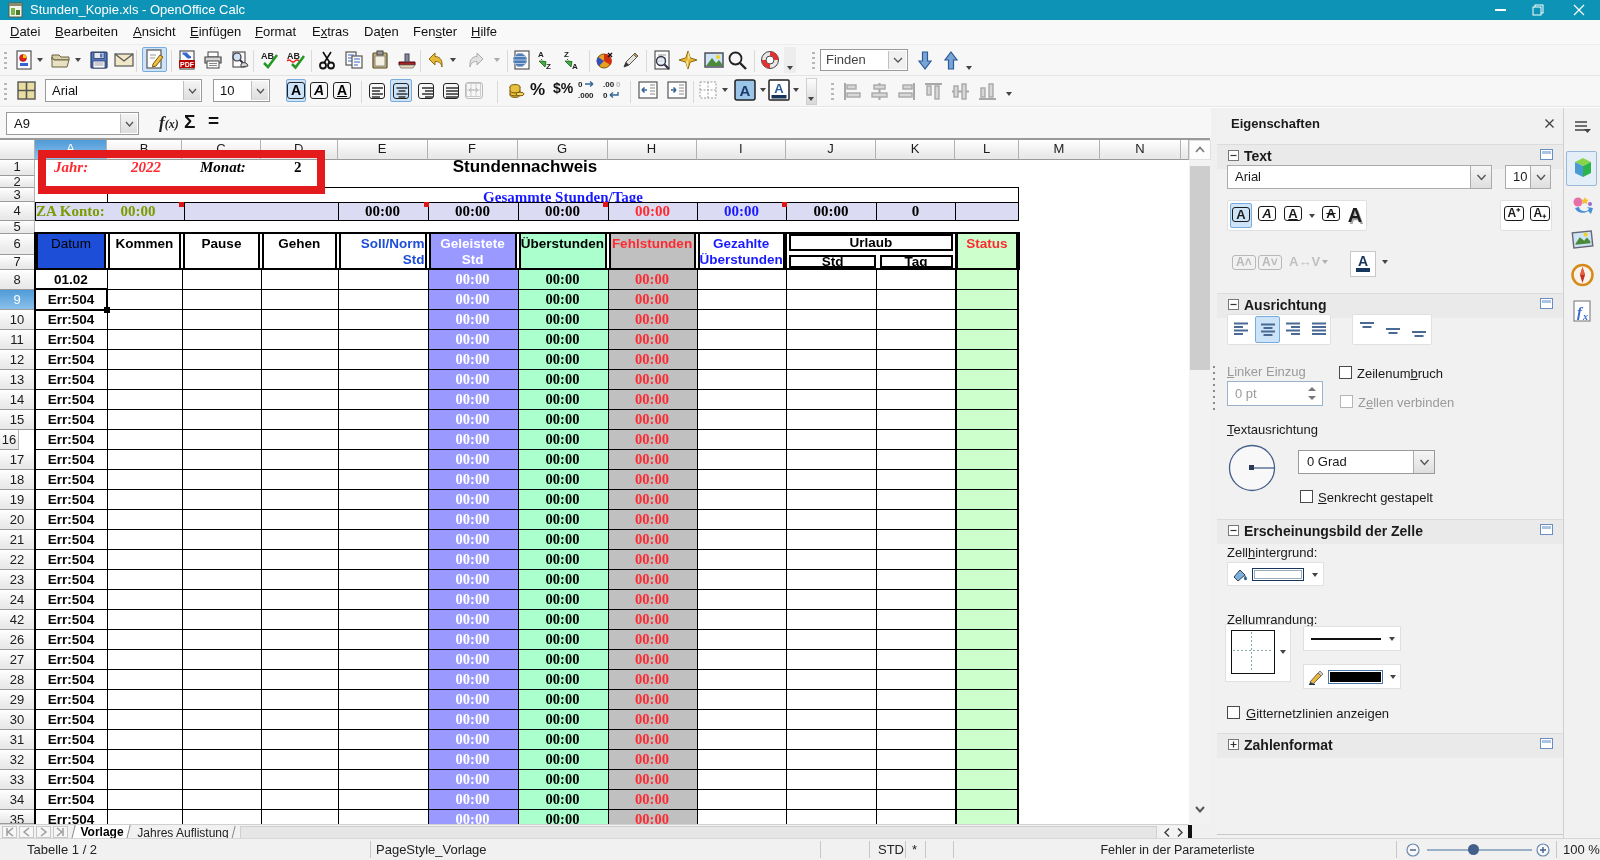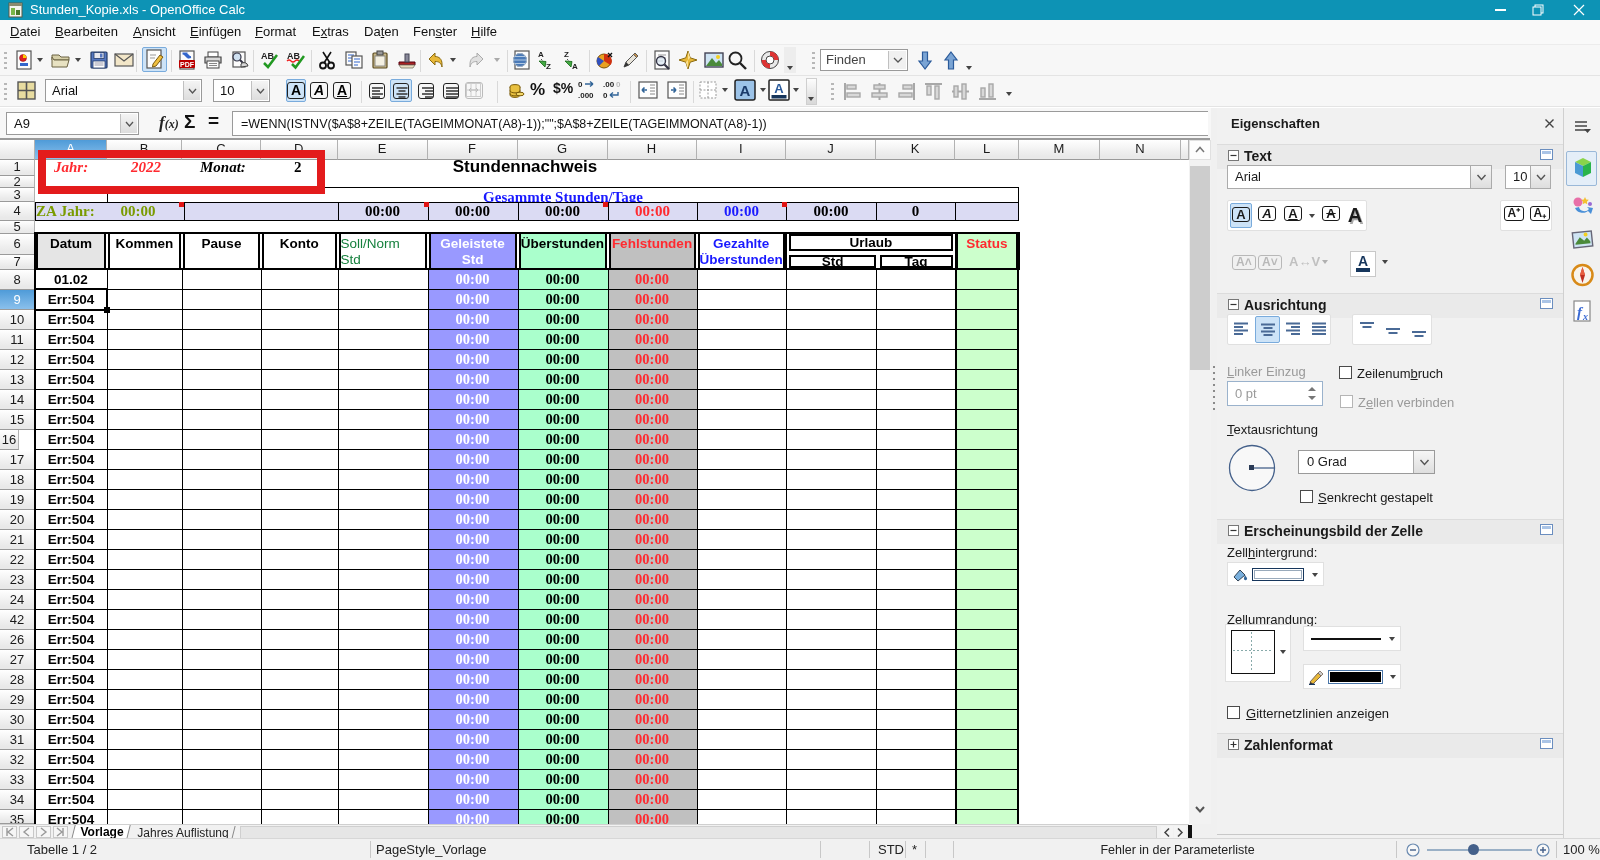--- a/index.html
+++ b/index.html
@@ -471,23 +471,20 @@
       <div style="margin:3px 0 0 7px;">A9</div>
       <div class="abs" style="right:1px;top:1px;width:17px;height:19px;background:linear-gradient(#f4f4f4,#ddd);border-left:1px solid #c0c0c0;">
         <svg width="17" height="19" viewBox="0 0 17 19">
           <path d="M5 8 L8.5 12 L12 8" fill="none" stroke="#555" stroke-width="1.3"></path>
         </svg>
       </div>
     </div>
     <div class="abs" style="left:159px;top:5px;font-family:'Liberation Serif',serif;font-style:italic;font-size:17px;font-weight:bold;color:#222;">f<span style="font-size:12px;">(x)</span></div>
     <div class="abs" style="left:184px;top:3px;font-size:19px;font-weight:bold;color:#111;">Σ</div>
     <div class="abs" style="left:208px;top:2px;font-size:19px;font-weight:bold;color:#111;">=</div>
-    <div class="abs" style="left:232px;top:3px;width:976px;height:25px;background:#fff;border:1px solid #9a9a9a;border-right:none;">
-      <div style="margin:5px 0 0 8px;font-size:12.5px;color:#111;white-space:nowrap;">=WENN(ISTNV($A$8+ZEILE(TAGEIMMONAT(A8)-1));"";$A$8+ZEILE(TAGEIMMONAT(A8)-1))</div>
-    </div>
   </div>
 <div class="abs" style="left:0;top:138px;width:1210px;height:2px;background:#9a9a9a;"></div>
 <div class="abs" style="left:0;top:140px;width:1189px;height:684px;background:#fff;"></div>
 <div class="hdrcell" style="left:0;top:140px;width:35px;height:20px;"></div>
 <div class="hdrcell hdrsel" style="left:35px;top:140px;width:72px;height:20px;">A</div>
 <div class="hdrcell" style="left:107px;top:140px;width:75px;height:20px;">B</div>
 <div class="hdrcell" style="left:182px;top:140px;width:79px;height:20px;">C</div>
 <div class="hdrcell" style="left:261px;top:140px;width:76.5px;height:20px;">D</div>
 <div class="hdrcell" style="left:337.5px;top:140px;width:90.0px;height:20px;">E</div>
 <div class="hdrcell" style="left:427.5px;top:140px;width:90.0px;height:20px;">F</div>
@@ -551,39 +548,39 @@
     <div class="abs" style="left:391.5px;top:0;width:1px;height:17px;background:#000;"></div>
     <div class="abs" style="left:481.5px;top:0;width:1px;height:17px;background:#000;"></div>
     <div class="abs" style="left:571.5px;top:0;width:1px;height:17px;background:#000;"></div>
     <div class="abs" style="left:660.5px;top:0;width:1px;height:17px;background:#000;"></div>
     <div class="abs" style="left:750px;top:0;width:1px;height:17px;background:#000;"></div>
     <div class="abs" style="left:840px;top:0;width:1px;height:17px;background:#000;"></div>
     <div class="abs" style="left:919px;top:0;width:1px;height:17px;background:#000;"></div>
   </div>
 
 <div class="abs" style="left:35px;top:202px;width:984px;height:18px;font-family:'Liberation Serif',serif;font-weight:bold;font-size:15px;line-height:18px;">
- <div class="abs" style="left:1px;color:#7a9b00;">ZA Jahr:</div>
+ <div class="abs" style="left:1px;color:#7a9b00;">ZA Konto:</div>
  <div class="abs" style="left:72px;width:62px;color:#7a9b00;text-align:center;">00:00</div>
  <div class="abs" style="left:302.5px;width:90px;color:#000;text-align:center;">00:00</div>
  <div class="abs" style="left:392.5px;width:90px;color:#000;text-align:center;">00:00</div>
  <div class="abs" style="left:482.5px;width:90px;color:#000;text-align:center;">00:00</div>
  <div class="abs" style="left:572.5px;width:90px;color:#ff2a30;text-align:center;">00:00</div>
  <div class="abs" style="left:661.5px;width:90px;color:#1a1aff;text-align:center;">00:00</div>
  <div class="abs" style="left:751px;width:90px;color:#000;text-align:center;">00:00</div>
  <div class="abs" style="left:841px;width:79px;color:#000;text-align:center;">0</div>
 </div>
 <div class="abs" style="left:179px;top:202px;width:5px;height:5px;background:#e01414;"></div>
 <div class="abs" style="left:423.5px;top:202px;width:5px;height:5px;background:#e01414;"></div>
 <div class="abs" style="left:603px;top:202px;width:5px;height:5px;background:#e01414;"></div>
 <div class="abs" style="left:782px;top:202px;width:5px;height:5px;background:#e01414;"></div>
-<div class="abs" style="left:36px;top:232.0px;width:70px;height:37.5px;background:#e5e5e5;border:2px solid #000;color:#000;font-weight:bold;font-size:13.5px;text-align:center;line-height:16px;padding-top:2px;">Datum</div>
+<div class="abs" style="left:36px;top:232.0px;width:70px;height:37.5px;background:#1d4ed8;border:2px solid #000;color:#000;font-weight:normal;font-size:13.5px;text-align:center;line-height:16px;padding-top:2px;">Datum</div>
 <div class="abs" style="left:108px;top:232.0px;width:73px;height:37.5px;background:#fff;border:2px solid #000;color:#000;font-weight:bold;font-size:13.5px;text-align:center;line-height:16px;padding-top:2px;">Kommen</div>
 <div class="abs" style="left:183px;top:232.0px;width:77px;height:37.5px;background:#fff;border:2px solid #000;color:#000;font-weight:bold;font-size:13.5px;text-align:center;line-height:16px;padding-top:2px;">Pause</div>
-<div class="abs" style="left:262px;top:232.0px;width:74.5px;height:37.5px;background:#fff;border:2px solid #000;color:#000;font-weight:bold;font-size:13.5px;text-align:center;line-height:16px;padding-top:2px;">Konto</div>
-<div class="abs" style="left:338.5px;top:232.0px;width:88.0px;height:37.5px;background:#fff;border:2px solid #000;color:#15803d;font-weight:normal;font-size:13.5px;text-align:left;line-height:16px;padding-top:2px;">Soll/Norm<br>Std</div>
+<div class="abs" style="left:262px;top:232.0px;width:74.5px;height:37.5px;background:#fff;border:2px solid #000;color:#000;font-weight:bold;font-size:13.5px;text-align:center;line-height:16px;padding-top:2px;">Gehen</div>
+<div class="abs" style="left:338.5px;top:232.0px;width:88.0px;height:37.5px;background:#fff;border:2px solid #000;color:#1d4ed8;font-weight:bold;font-size:13.5px;text-align:right;line-height:16px;padding-top:2px;">Soll/Norm<br>Std</div>
 <div class="abs" style="left:428.5px;top:232.0px;width:88.0px;height:37.5px;background:#9999ff;border:2px solid #000;color:#fff;font-weight:bold;font-size:13.5px;text-align:center;line-height:16px;padding-top:2px;">Geleistete<br>Std</div>
 <div class="abs" style="left:518.5px;top:232.0px;width:88.0px;height:37.5px;background:#aaffcc;border:2px solid #000;color:#000;font-weight:bold;font-size:13.5px;text-align:center;line-height:16px;padding-top:2px;">Überstunden</div>
 <div class="abs" style="left:608.5px;top:232.0px;width:87.0px;height:37.5px;background:#c0c0c0;border:2px solid #000;color:#ff2a30;font-weight:bold;font-size:13.5px;text-align:center;line-height:16px;padding-top:2px;">Fehlstunden</div>
 <div class="abs" style="left:697.5px;top:232.0px;width:87.5px;height:37.5px;background:#fff;border:2px solid #000;color:#1a1aff;font-weight:bold;font-size:13.5px;text-align:center;line-height:16px;padding-top:2px;">Gezahlte<br>Überstunden</div>
 <div class="abs" style="left:956px;top:232.0px;width:62px;height:37.5px;background:#ccffcc;border:2px solid #000;color:#ff2a30;font-weight:bold;font-size:13.5px;text-align:center;line-height:16px;padding-top:2px;">Status</div>
 <div class="abs" style="left:33.5px;top:231.5px;width:986.5px;height:38.5px;border:2px solid #000;"></div>
 <div class="abs" style="left:785px;top:232.0px;width:172px;height:37.5px;background:#fff;border:2px solid #000;"></div>
 <div class="abs" style="left:789px;top:234.0px;width:164px;height:17px;border:2px solid #000;color:#000;font-weight:bold;font-size:13.5px;text-align:center;line-height:13px;">Urlaub</div>
 <div class="abs" style="left:789px;top:255.0px;width:87px;height:13px;border:2px solid #000;font-weight:bold;font-size:13.5px;text-align:center;line-height:9px;">Std</div>
 <div class="abs" style="left:879.5px;top:255.0px;width:73px;height:13px;border:2px solid #000;font-weight:bold;font-size:13.5px;text-align:center;line-height:9px;">Tag</div>

